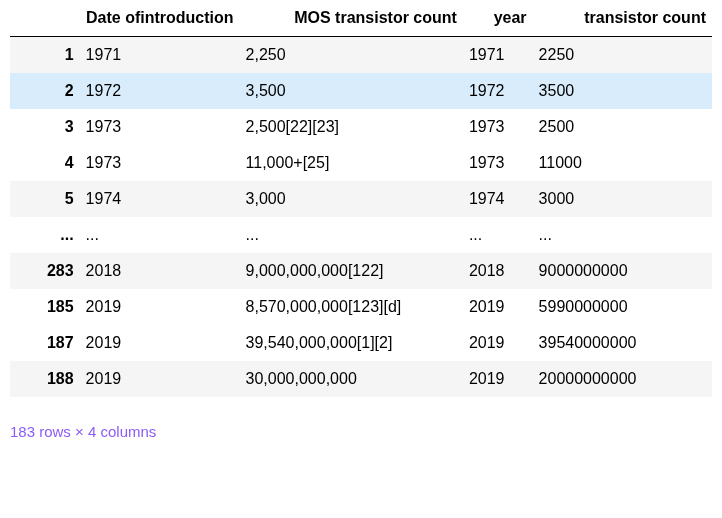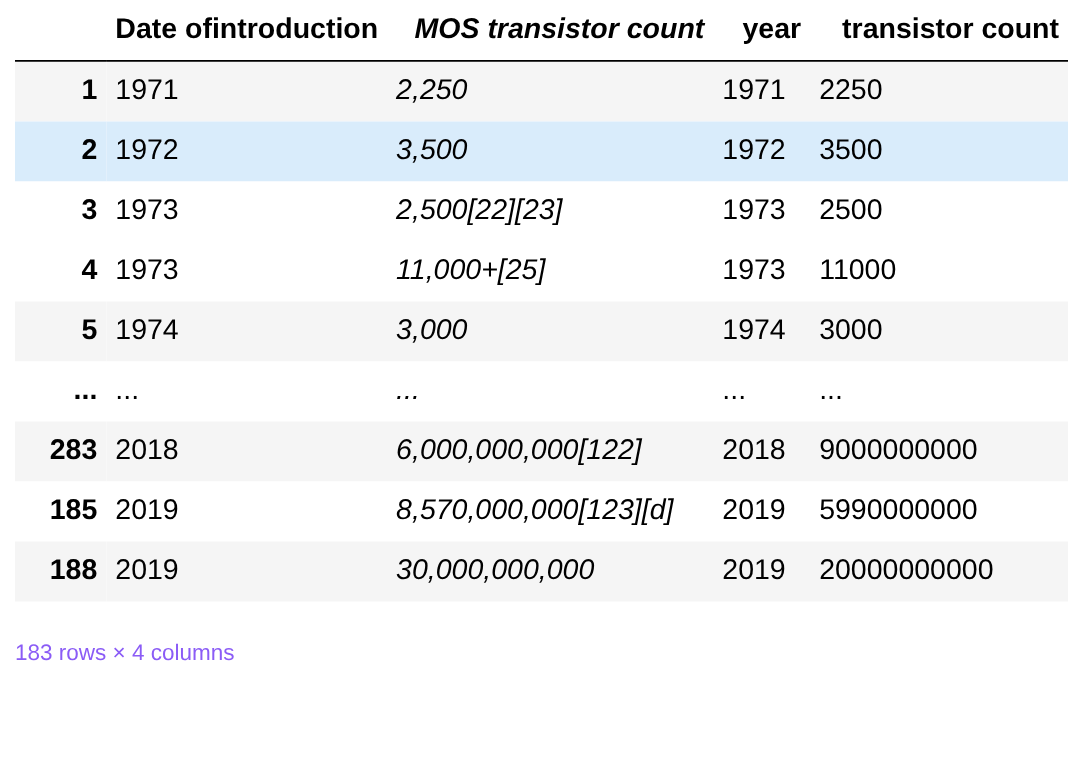--- a/index.html
+++ b/index.html
@@ -14,21 +14,21 @@
     color: #000000;
     overflow: hidden;
   }
   .wrap {
     padding: 4px 10px 0 10px;
     box-sizing: border-box;
   }
   table.df {
     border-collapse: collapse;
     width: 702px;
-    font-size: 19px;
+    font-size: 16px;
   }
   table.df thead th {
     font-weight: bold;
     text-align: right;
     padding: 5px 6px 9px 6px;
     border-bottom: 1.5px solid #000000;
     white-space: nowrap;
     vertical-align: bottom;
   }
   table.df thead th.idx-head {
@@ -46,21 +46,21 @@
   table.df tbody tr.odd {
     background: #f5f5f5;
   }
   table.df tbody tr.even {
     background: #ffffff;
   }
   table.df tbody tr.highlight {
     background: #d9ecfb;
   }
   .col-date { width: 148px; }
-  .col-mos  { width: 212px; font-style: italic; }
+  .col-mos  { width: 212px; }
   .col-year { width: 58px; }
   .col-tc   { width: 168px; }
   .shape {
     margin-top: 26px;
     font-size: 15px;
     color: #8b5cf6;
   }
 </style>
 </head>
 <body>
@@ -115,30 +115,37 @@
         <tr class="even">
           <td class="idx">...</td>
           <td class="col-date">...</td>
           <td class="col-mos">...</td>
           <td class="col-year">...</td>
           <td class="col-tc">...</td>
         </tr>
         <tr class="odd">
           <td class="idx">283</td>
           <td class="col-date">2018</td>
-          <td class="col-mos">6,000,000,000[122]</td>
+          <td class="col-mos">9,000,000,000[122]</td>
           <td class="col-year">2018</td>
           <td class="col-tc">9000000000</td>
         </tr>
         <tr class="even">
           <td class="idx">185</td>
           <td class="col-date">2019</td>
           <td class="col-mos">8,570,000,000[123][d]</td>
           <td class="col-year">2019</td>
           <td class="col-tc">5990000000</td>
+        </tr>
+        <tr class="even">
+          <td class="idx">187</td>
+          <td class="col-date">2019</td>
+          <td class="col-mos">39,540,000,000[1][2]</td>
+          <td class="col-year">2019</td>
+          <td class="col-tc">39540000000</td>
         </tr>
         <tr class="odd">
           <td class="idx">188</td>
           <td class="col-date">2019</td>
           <td class="col-mos">30,000,000,000</td>
           <td class="col-year">2019</td>
           <td class="col-tc">20000000000</td>
         </tr>
       </tbody>
   </table>

